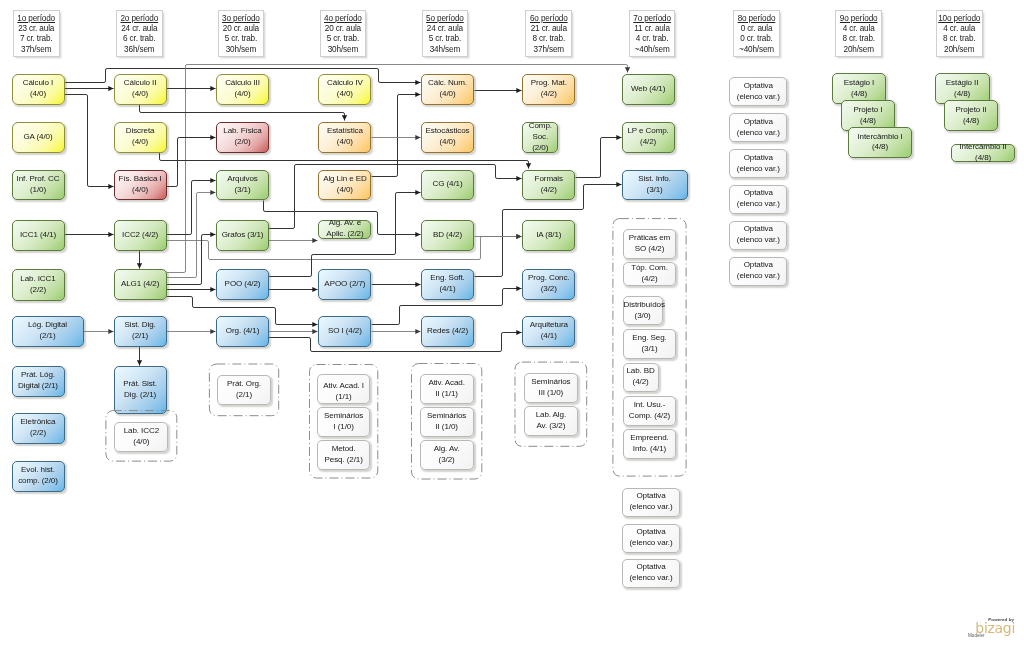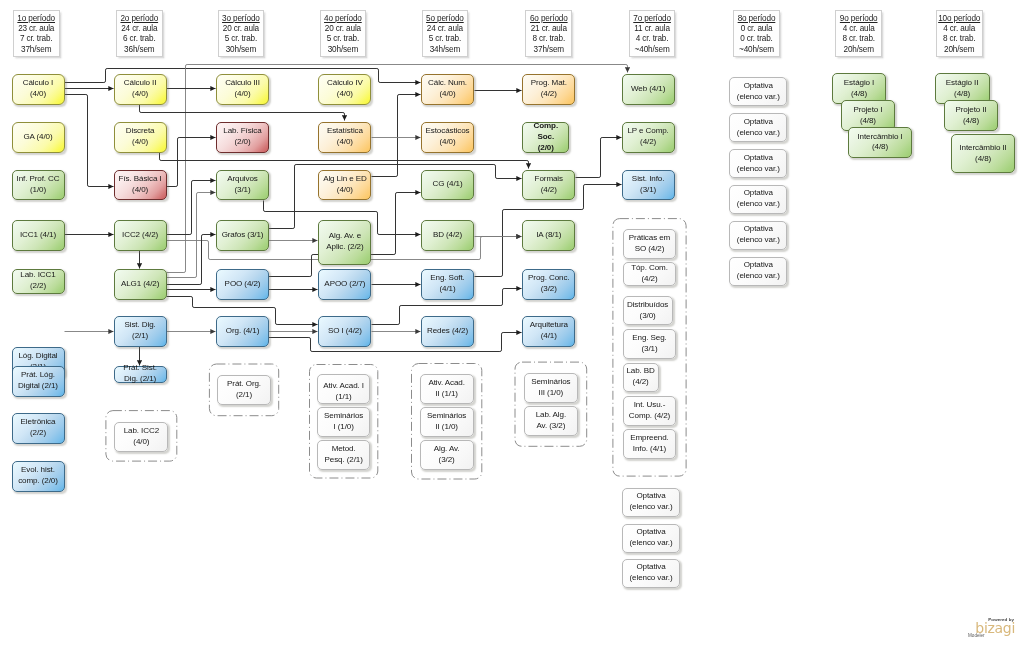--- a/index.html
+++ b/index.html
@@ -157,27 +157,27 @@
       <div class="lbl">
         <div>Inf. Prof. CC</div>
         <div>(1/0)</div>
       </div>
     </div>
     <div class="node n-green" style="left: 11.5px; top: 219.9px; width: 53px; height: 30.8px;">
       <div class="lbl">
         <div>ICC1 (4/1)</div>
       </div>
     </div>
-    <div class="node n-green" style="left: 11.5px; top: 268.8px; width: 53px; height: 25px;">
+    <div class="node n-green" style="left: 11.5px; top: 268.8px; width: 53px; height: 32px;">
       <div class="lbl">
         <div>Lab. ICC1</div>
         <div>(2/2)</div>
       </div>
     </div>
-    <div class="node n-blue" style="left: 11.5px; top: 316px; width: 53px; height: 30.8px; margin-top: 31px;">
+    <div class="node n-blue" style="left: 11.5px; top: 316px; width: 72px; height: 30.8px;">
       <div class="lbl">
         <div>Lóg. Digital</div>
         <div>(2/1)</div>
       </div>
     </div>
     <div class="node n-blue" style="left: 11.5px; top: 365.8px; width: 53px; height: 30.8px;">
       <div class="lbl">
         <div>Prát. Lóg.</div>
         <div>Digital (2/1)</div>
       </div>
@@ -221,21 +221,21 @@
       <div class="lbl">
         <div>ALG1 (4/2)</div>
       </div>
     </div>
     <div class="node n-blue" style="left: 113.6px; top: 316px; width: 53px; height: 30.8px;">
       <div class="lbl">
         <div>Sist. Dig.</div>
         <div>(2/1)</div>
       </div>
     </div>
-    <div class="node n-blue" style="left: 113.6px; top: 365.8px; width: 53px; height: 17px;">
+    <div class="node n-blue" style="left: 113.6px; top: 365.8px; width: 53px; height: 48px;">
       <div class="lbl">
         <div>Prát. Sist.</div>
         <div>Dig. (2/1)</div>
       </div>
     </div>
     <div class="node n-yellow" style="left: 216px; top: 73.8px; width: 53px; height: 30.8px;">
       <div class="lbl">
         <div>Cálculo III</div>
         <div>(4/0)</div>
       </div>
@@ -278,21 +278,21 @@
         <div>Estatística</div>
         <div>(4/0)</div>
       </div>
     </div>
     <div class="node n-orange" style="left: 318.4px; top: 169.5px; width: 53px; height: 30.8px;">
       <div class="lbl">
         <div>Alg Lin e ED</div>
         <div>(4/0)</div>
       </div>
     </div>
-    <div class="node n-green" style="left: 318.4px; top: 219.9px; width: 53px; height: 45px;">
+    <div class="node n-green" style="left: 318.4px; top: 219.9px; width: 53px; height: 19px;">
       <div class="lbl">
         <div>Alg. Av. e</div>
         <div>Aplic. (2/2)</div>
       </div>
     </div>
     <div class="node n-blue" style="left: 318.4px; top: 268.8px; width: 53px; height: 30.8px;">
       <div class="lbl">
         <div>APOO (2/7)</div>
       </div>
     </div>
@@ -333,21 +333,21 @@
       <div class="lbl">
         <div>Redes (4/2)</div>
       </div>
     </div>
     <div class="node n-orange" style="left: 522.3px; top: 73.8px; width: 53px; height: 30.8px;">
       <div class="lbl">
         <div>Prog. Mat.</div>
         <div>(4/2)</div>
       </div>
     </div>
-    <div class="node n-green" style="left: 522.3px; top: 122px; width: 47px; height: 30.8px; font-weight: bold;">
+    <div class="node n-green" style="left: 522.3px; top: 122px; width: 36px; height: 30.8px;">
       <div class="lbl">
         <div>Comp. Soc.</div>
         <div>(2/0)</div>
       </div>
     </div>
     <div class="node n-green" style="left: 522.3px; top: 169.5px; width: 53px; height: 30.8px;">
       <div class="lbl">
         <div>Formais</div>
         <div>(4/2)</div>
       </div>
@@ -373,21 +373,21 @@
       <div class="lbl">
         <div>Web (4/1)</div>
       </div>
     </div>
     <div class="node n-green" style="left: 621.6px; top: 122px; width: 53px; height: 30.8px;">
       <div class="lbl">
         <div>LP e Comp.</div>
         <div>(4/2)</div>
       </div>
     </div>
-    <div class="node n-blue" style="left: 621.6px; top: 169.5px; width: 53px; height: 30.8px;">
+    <div class="node n-blue" style="left: 621.6px; top: 169.5px; width: 66px; height: 30.8px;">
       <div class="lbl">
         <div>Sist. Info.</div>
         <div>(3/1)</div>
       </div>
     </div>
     <svg class="grpsvg" width="1024" height="647">
       <rect x="105.9" y="410.6" width="70.9" height="50.5" rx="7" fill="none" stroke="#8c8c8c" stroke-width="1" stroke-dasharray="9 3 1 3"></rect>
       <rect x="209.4" y="364" width="69.3" height="51.7" rx="7" fill="none" stroke="#8c8c8c" stroke-width="1" stroke-dasharray="9 3 1 3"></rect>
       <rect x="309.5" y="364.5" width="68.3" height="113.5" rx="7" fill="none" stroke="#8c8c8c" stroke-width="1" stroke-dasharray="9 3 1 3"></rect>
       <rect x="411.5" y="363.5" width="70.3" height="115.5" rx="7" fill="none" stroke="#8c8c8c" stroke-width="1" stroke-dasharray="9 3 1 3"></rect>
@@ -459,21 +459,21 @@
         <div>Práticas em</div>
         <div>SO (4/2)</div>
       </div>
     </div>
     <div class="node n-gray" style="left: 622.6px; top: 262.4px; width: 53.8px; height: 24px; text-align: center;">
       <div class="lbl">
         <div>Tóp. Com.</div>
         <div>(4/2)</div>
       </div>
     </div>
-    <div class="node n-gray" style="left: 622.6px; top: 295.8px; width: 50px; height: 29.5px;">
+    <div class="node n-gray" style="left: 622.6px; top: 295.8px; width: 40px; height: 29.5px;">
       <div class="lbl">
         <div>Distribuídos</div>
         <div>(3/0)</div>
       </div>
     </div>
     <div class="node n-gray" style="left: 622.6px; top: 329.2px; width: 53.8px; height: 29.5px;">
       <div class="lbl">
         <div>Eng. Seg.</div>
         <div>(3/1)</div>
       </div>
@@ -578,19 +578,19 @@
         <div>Estágio II</div>
         <div>(4/8)</div>
       </div>
     </div>
     <div class="node n-green" style="left: 944px; top: 100.3px; width: 54.1px; height: 30.5px; z-index: 11;">
       <div class="lbl">
         <div>Projeto II</div>
         <div>(4/8)</div>
       </div>
     </div>
-    <div class="node n-green" style="left: 951.4px; top: 134px; width: 63.4px; height: 39px; z-index: 12;">
+    <div class="node n-green" style="left: 951.4px; top: 144px; width: 63.4px; height: 18px; z-index: 12;">
       <div class="lbl">
         <div>Intercâmbio II</div>
         <div>(4/8)</div>
       </div>
     </div>
   </div>
 
 </body></html>

